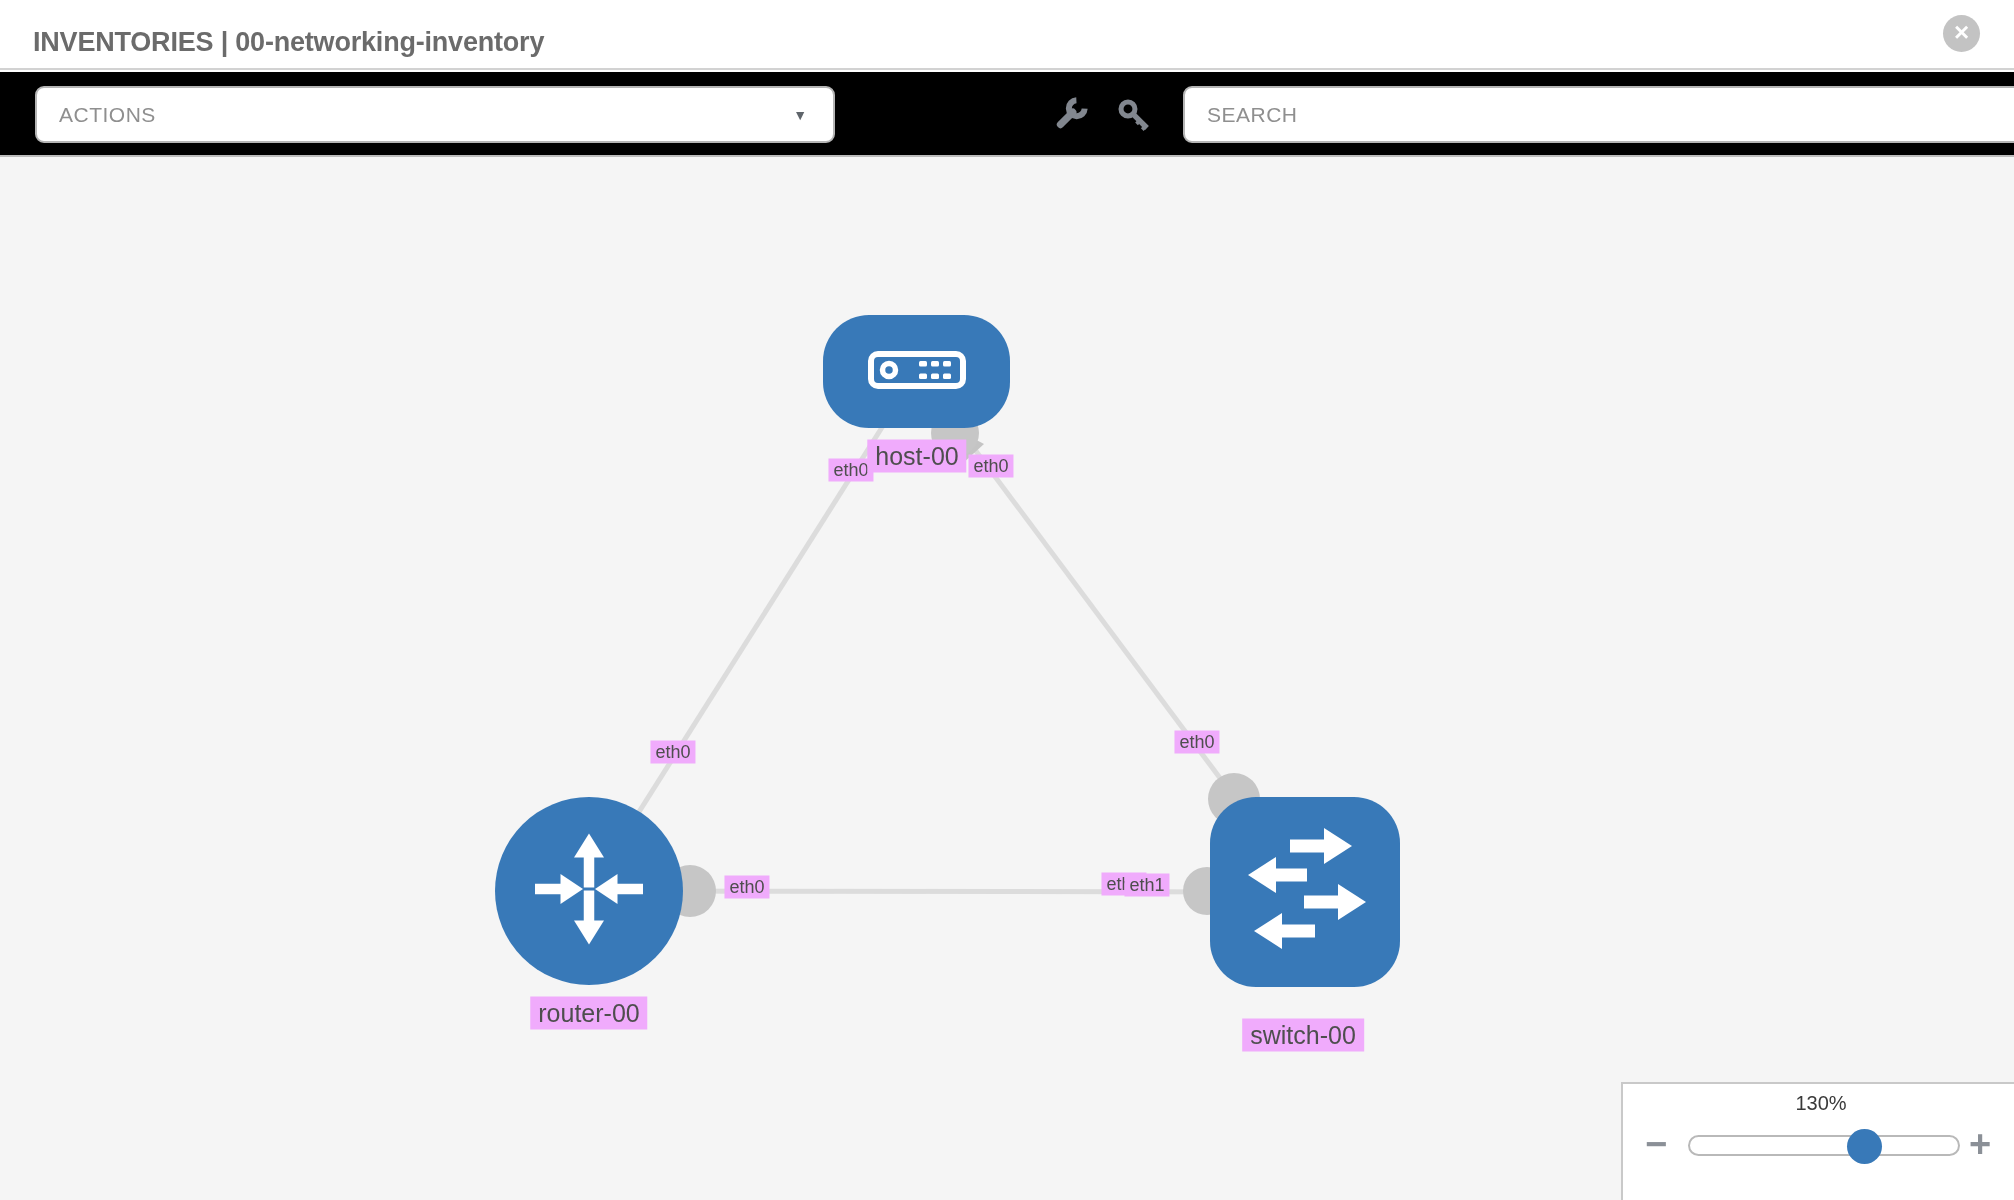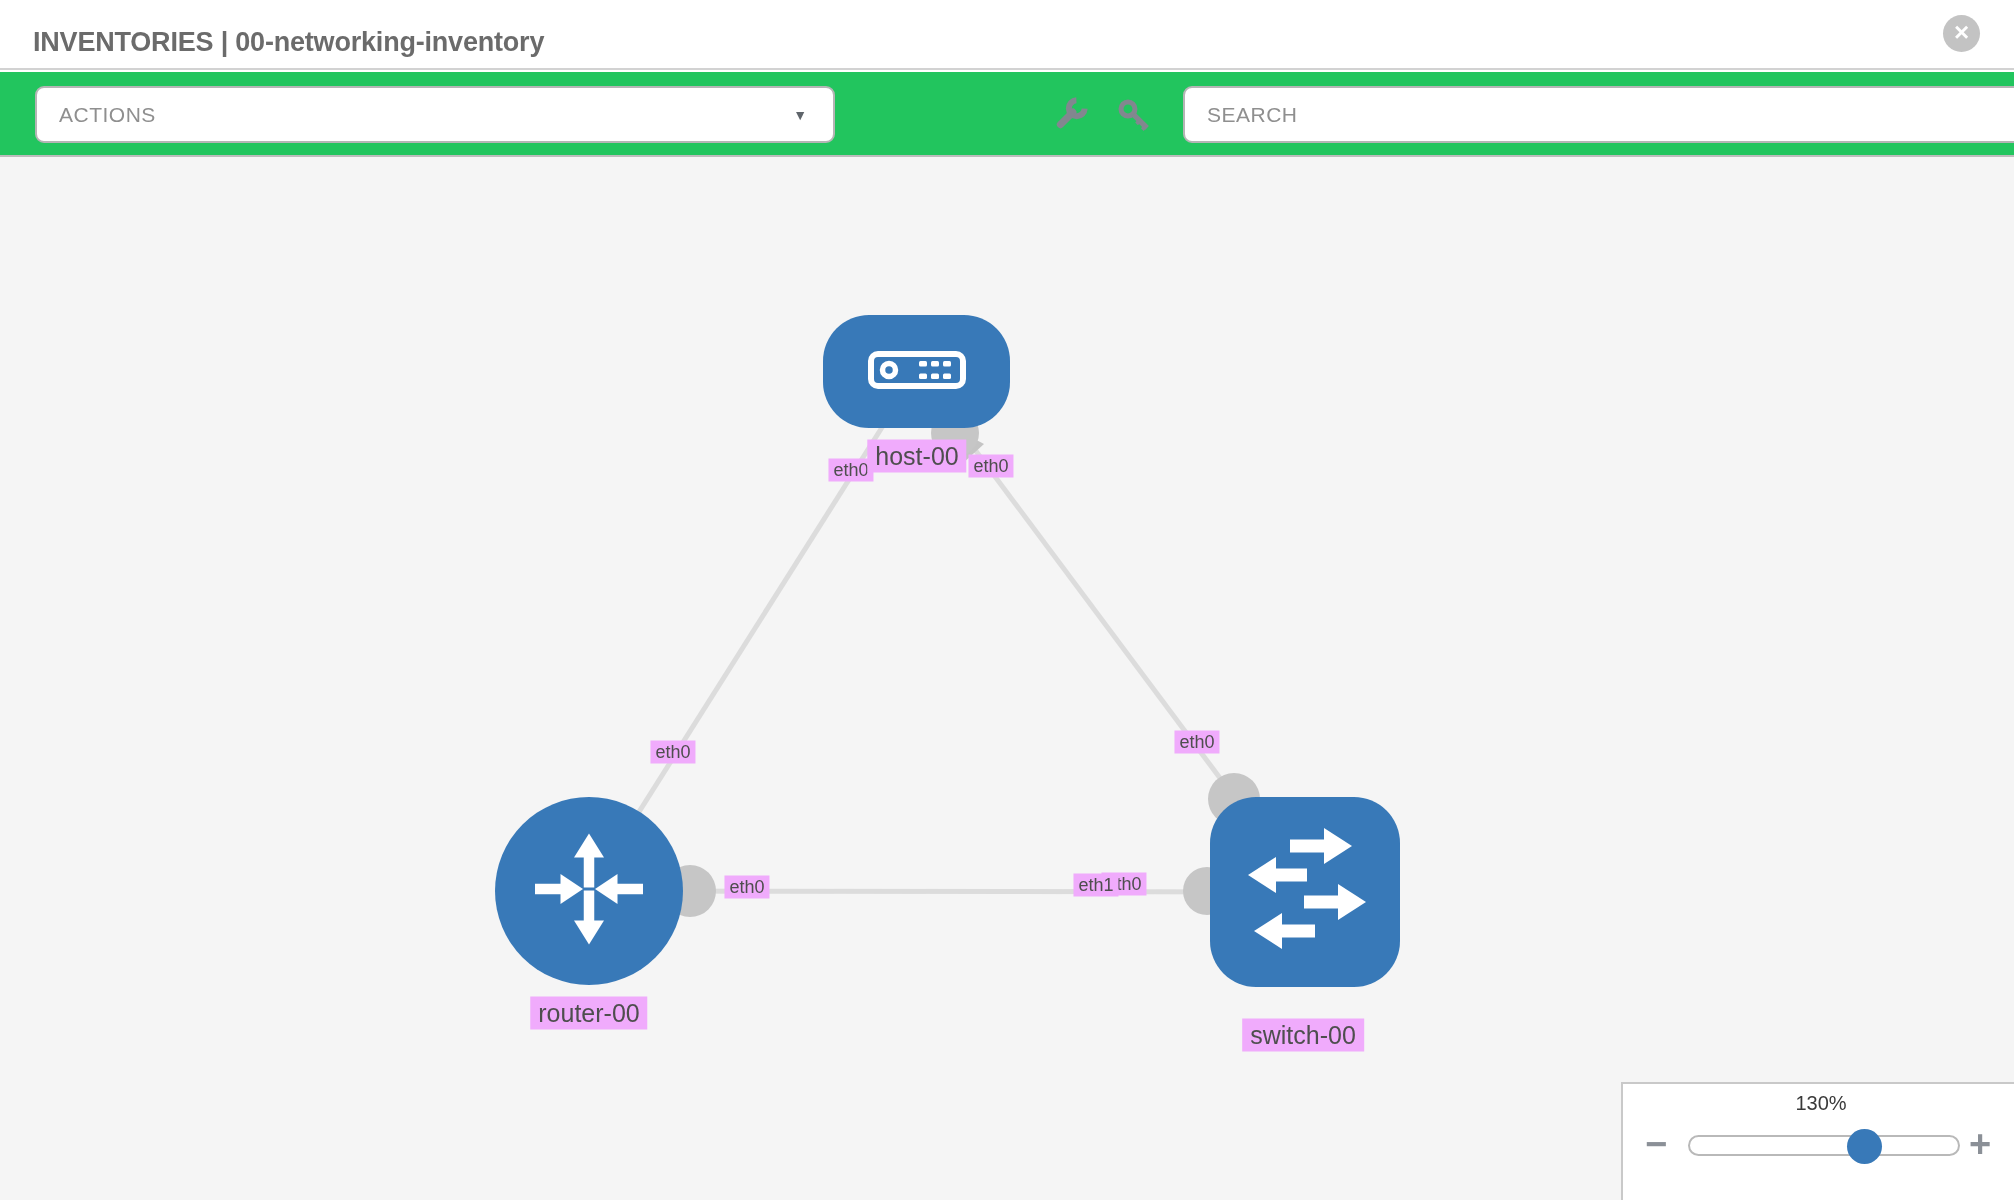--- a/index.html
+++ b/index.html
@@ -12,21 +12,21 @@
   .header { position: absolute; left: 0; top: 0; width: 100%; height: 70px;
             background: #fff; border-bottom: 2px solid #d2d2d2; z-index: 10; }
   .page-title { position: absolute; left: 33px; top: 8px; line-height: 68px;
                 font-size: 27px; font-weight: bold; color: #6b6b6b; letter-spacing: -0.2px; }
   .close-btn { position: absolute; left: 1943px; top: 15px; width: 37px; height: 37px;
                border-radius: 50%; background: #c3c3c3; color: #fff; text-align: center;
                line-height: 34px; font-size: 26px; font-weight: bold; cursor: pointer; }
 
   
   .toolbar { position: absolute; left: 0; top: 72px; width: 100%; height: 85px;
-             background: #22c55e; border-bottom: 2px solid #bcbcbc; z-index: 10; }
+             background: #000000; border-bottom: 2px solid #bcbcbc; z-index: 10; }
   .dropdown { position: absolute; top: 14px; height: 57px; background: #fff;
               border: 2px solid #b5b5b5; border-radius: 9px; }
   .dropdown .dd-label { position: absolute; left: 22px; top: 0; line-height: 54px;
                         font-size: 21px; color: #8f8f8f; letter-spacing: 0.5px; }
   .dropdown .caret { position: absolute; right: 26px; top: 0; line-height: 55px;
                      font-size: 14px; color: #5f656b; }
   .dd-actions { left: 35px;  width: 800px; }
   .dd-search  { left: 1183px; width: 905px; }
   .tool-icon { position: absolute; top: 96px; width: 40px; height: 38px; z-index: 11;
                cursor: pointer; }
@@ -138,21 +138,21 @@
   <div class="lbl lbl-node" style="left:917px;  top:456px;">host-00</div>
   <div class="lbl lbl-node" style="left:589px;  top:1013px;">router-00</div>
   <div class="lbl lbl-node" style="left:1303px; top:1012px;margin-top:23px;">switch-00</div>
 
   <div class="lbl lbl-if" style="left:851px;  top:470px; z-index:2;">eth0</div>
   <div class="lbl lbl-if" style="left:991px;  top:466px; z-index:2;">eth0</div>
   <div class="lbl lbl-if" style="left:673px;  top:752px;">eth0</div>
   <div class="lbl lbl-if" style="left:1197px; top:742px;">eth0</div>
   <div class="lbl lbl-if" style="left:747px;  top:887px;">eth0</div>
   <div class="lbl lbl-if" style="left:1124px; top:884px;">eth0</div>
-  <div class="lbl lbl-if" style="left:1096px; top:885px;">eth1</div>
+  <div class="lbl lbl-if" style="left:1147px; top:885px;">eth1</div>
 
   <div class="zoom-panel">
     <div class="zoom-value">130%</div>
     <div class="zoom-minus">−</div>
     <div class="zoom-track">
       <div class="zoom-thumb"></div>
     </div>
     <div class="zoom-plus">+</div>
   </div>
 

